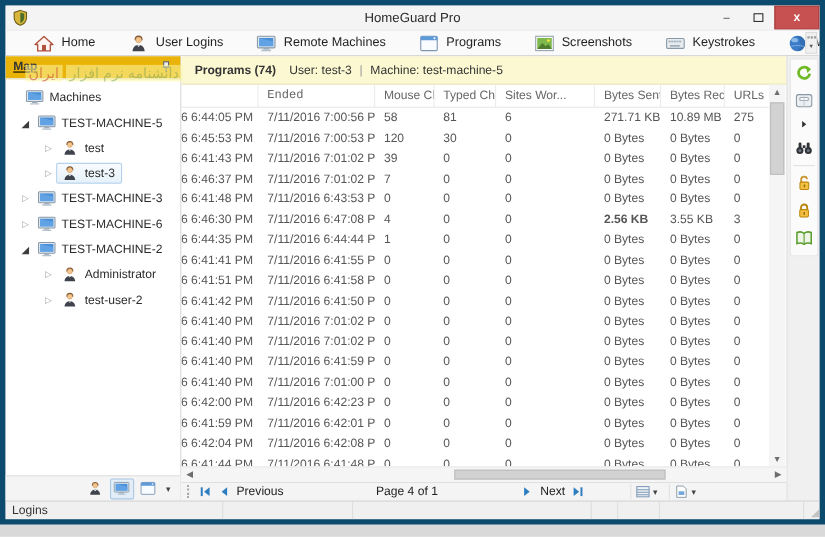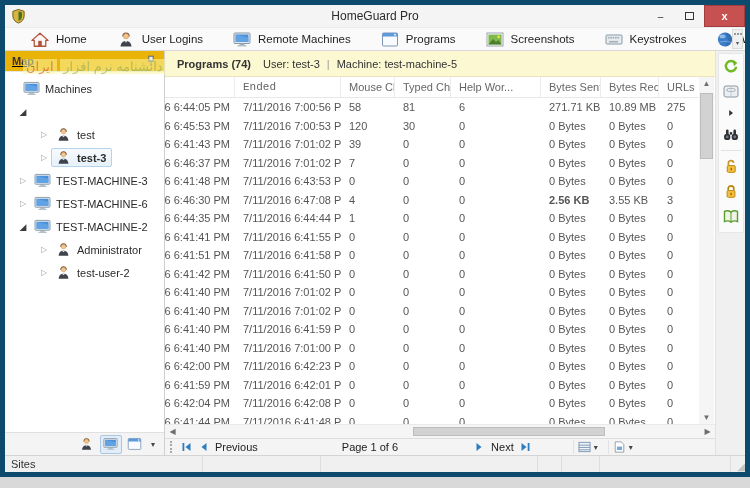--- a/index.html
+++ b/index.html
@@ -36,21 +36,21 @@
   .side-header{height:21px;flex:0 0 auto;display:flex;align-items:center;padding:0 7px;background:#eab308;border-bottom:1px solid #e6e6e6;text-decoration:underline;}
   .side-title{flex:1;font-size:11px;font-weight:bold;color:#333;}
   .pin-btn{width:12px;height:12px;display:inline-flex;}
   .pin-btn svg{width:100%;height:100%;}
   .tree{flex:1;overflow:hidden;padding-top:5px;}
   .tree-item{height:23px;display:flex;align-items:center;font-size:11px;color:#2b2b2b;cursor:default;}
   .exp{width:14px;flex:0 0 auto;text-align:center;font-size:8px;color:#a2a2a2;}
   .exp.open{color:#3c3c3c;font-size:9px;}
   .node-body{display:flex;align-items:center;gap:5px;padding:1px 5px 1px 3px;border:1px solid transparent;border-radius:2px;}
   .tree-item.selected .node-body{background:linear-gradient(#f7fbfe,#e6f1fa);border-color:#b5d3ec;}
-  .tree-item.selected .node-label{font-weight:bold;}
+  .tree-item.selected .node-label{font-weight:normal;}
   .node-icon{width:17px;height:15px;display:inline-flex;flex:0 0 auto;}
   .node-icon svg{width:100%;height:100%;}
   .side-footer{height:23px;flex:0 0 auto;border-top:1px solid #e0e0e0;background:#f4f4f4;
     display:flex;align-items:center;justify-content:flex-end;padding-right:6px;gap:2px;}
   .sf-btn{width:22px;height:19px;display:flex;align-items:center;justify-content:center;border:1px solid transparent;border-radius:2px;}
   .sf-btn.active{background:#e2edf8;border-color:#a8c8e4;}
   .sf-btn .node-icon{width:15px;height:14px;}
   .sf-caret{font-size:8px;color:#444;padding:0 3px;}
   
   .main{flex:1;display:flex;flex-direction:column;min-width:0;background:#fff;}
@@ -245,20 +245,32 @@
                   <path d="M2.6 3 L15.4 6.2 V10.5 H2.6 Z" fill="#6aa9e8" opacity=".7"></path>
                   <rect x="6.5" y="12" width="5" height="1.6" fill="#9fadb8"></rect>
                   <rect x="4.5" y="13.6" width="9" height="1.4" rx=".5" fill="#b4c0ca"></rect>
                 </svg>
               </span>
               <span class="node-label">Machines</span>
             </span>
           </div>
           <div class="tree-item" style="padding-left: 11px;">
             <span class="exp open">◢</span>
+            <span class="node-body">
+              <span class="node-icon">
+                <svg viewBox="0 0 18 16">
+                  <rect x="1" y="1.5" width="16" height="10.5" rx="1" fill="#dfe7ee" stroke="#8898a6"></rect>
+                  <rect x="2.6" y="3" width="12.8" height="7.5" fill="#4a90d9"></rect>
+                  <path d="M2.6 3 L15.4 6.2 V10.5 H2.6 Z" fill="#6aa9e8" opacity=".7"></path>
+                  <rect x="6.5" y="12" width="5" height="1.6" fill="#9fadb8"></rect>
+                  <rect x="4.5" y="13.6" width="9" height="1.4" rx=".5" fill="#b4c0ca"></rect>
+                </svg>
+              </span>
+              <span class="node-label">TEST-MACHINE-5</span>
+            </span>
           </div>
           <div class="tree-item" style="padding-left: 32px;">
             <span class="exp">▷</span>
             <span class="node-body">
               <span class="node-icon">
                 <svg viewBox="0 0 16 16">
                   <path d="M4.6 5.2 C4.4 2.6 5.8 1.3 8 1.3 C10.2 1.3 11.6 2.6 11.4 5.2 Z" fill="#7a5230"></path>
                   <circle cx="8" cy="4.9" r="2.5" fill="#f3c58e" stroke="#c89058" stroke-width=".5"></circle>
                   <path d="M2.8 14.6 C3.2 10.8 5.4 9.4 8 9.4 C10.6 9.4 12.8 10.8 13.2 14.6 Z" fill="#3f434b"></path>
                   <path d="M6.6 9.6 L8 11 L9.4 9.6 Z" fill="#e8e8e8"></path>
@@ -397,21 +409,21 @@
         <span class="info-sep">|</span>
         <span class="info-txt">Machine: test-machine-5</span>
       </div>
 
       <div class="table-wrap">
         <div class="thead" id="thead">
             <div class="th" style="width: 70px;"></div>
             <div class="th" style="width: 106px; font-family: Liberation Mono, monospace;">Ended</div>
             <div class="th" style="width: 54px;">Mouse Clic...</div>
             <div class="th" style="width: 56px;">Typed Chars</div>
-            <div class="th" style="width: 90px;">Help Wor...</div>
+            <div class="th" style="width: 90px;">Sites Wor...</div>
             <div class="th" style="width: 60px;">Bytes Sent</div>
             <div class="th" style="width: 58px;">Bytes Recei...</div>
             <div class="th" style="width: 46px;">URLs</div>
           </div>
         <div class="rows" id="rows">
             <div class="tr">
               <div class="td c0" style="width: 70px;">
                 <span>7/11/2016 6:44:05 PM</span>
               </div>
               <div class="td" style="width: 106px;">7/11/2016 7:00:56 PM</div>
@@ -647,21 +659,21 @@
               <rect x="1" y="1" width="1.8" height="8" fill="#2d7dc1"></rect>
               <path d="M9 1 L4 5 L9 9 Z" fill="#2d7dc1"></path>
             </svg>
           </span>
         <span class="pg-ico">
             <svg viewBox="0 0 10 10">
               <path d="M8 1 L3 5 L8 9 Z" fill="#2d7dc1"></path>
             </svg>
           </span>
         <span class="pg-label">Previous</span>
-        <span class="pg-page">Page 1 of 6</span>
+        <span class="pg-page">Page 4 of 1</span>
         <span class="pg-ico">
             <svg viewBox="0 0 10 10">
               <path d="M2 1 L7 5 L2 9 Z" fill="#2d7dc1"></path>
             </svg>
           </span>
         <span class="pg-label">Next</span>
         <span class="pg-ico">
             <svg viewBox="0 0 10 10">
               <path d="M1 1 L6 5 L1 9 Z" fill="#2d7dc1"></path>
               <rect x="7.2" y="1" width="1.8" height="8" fill="#2d7dc1"></rect>
@@ -738,21 +750,21 @@
             <svg viewBox="0 0 16 14">
               <path d="M8 2.6 C6 1.1 3.5 1.1 1.5 1.9 V12 C3.5 11.2 6 11.2 8 12.6 C10 11.2 12.5 11.2 14.5 12 V1.9 C12.5 1.1 10 1.1 8 2.6 Z" fill="#eef5e6" stroke="#5a9e30" stroke-width="1.4"></path>
               <path d="M8 2.6 V12.6" stroke="#5a9e30"></path>
             </svg>
           </span>
         </div>
     </div>
   </div>
 
   <div class="statusbar">
-    <div class="sb-panel" style="width:198px;">Sites</div>
+    <div class="sb-panel" style="width:198px;">Logins</div>
     <div class="sb-panel" style="width:118px;"></div>
     <div class="sb-panel" style="width:217px;"></div>
     <div class="sb-panel" style="width:24px;"></div>
     <div class="sb-panel" style="width:38px;"></div>
     <div class="sb-panel sb-fill"></div>
     <div class="sb-grip">◢</div>
   </div>
 
   <div class="wm wm-fa">
     <span class="hl">دانشنامه نرم افزار</span>

